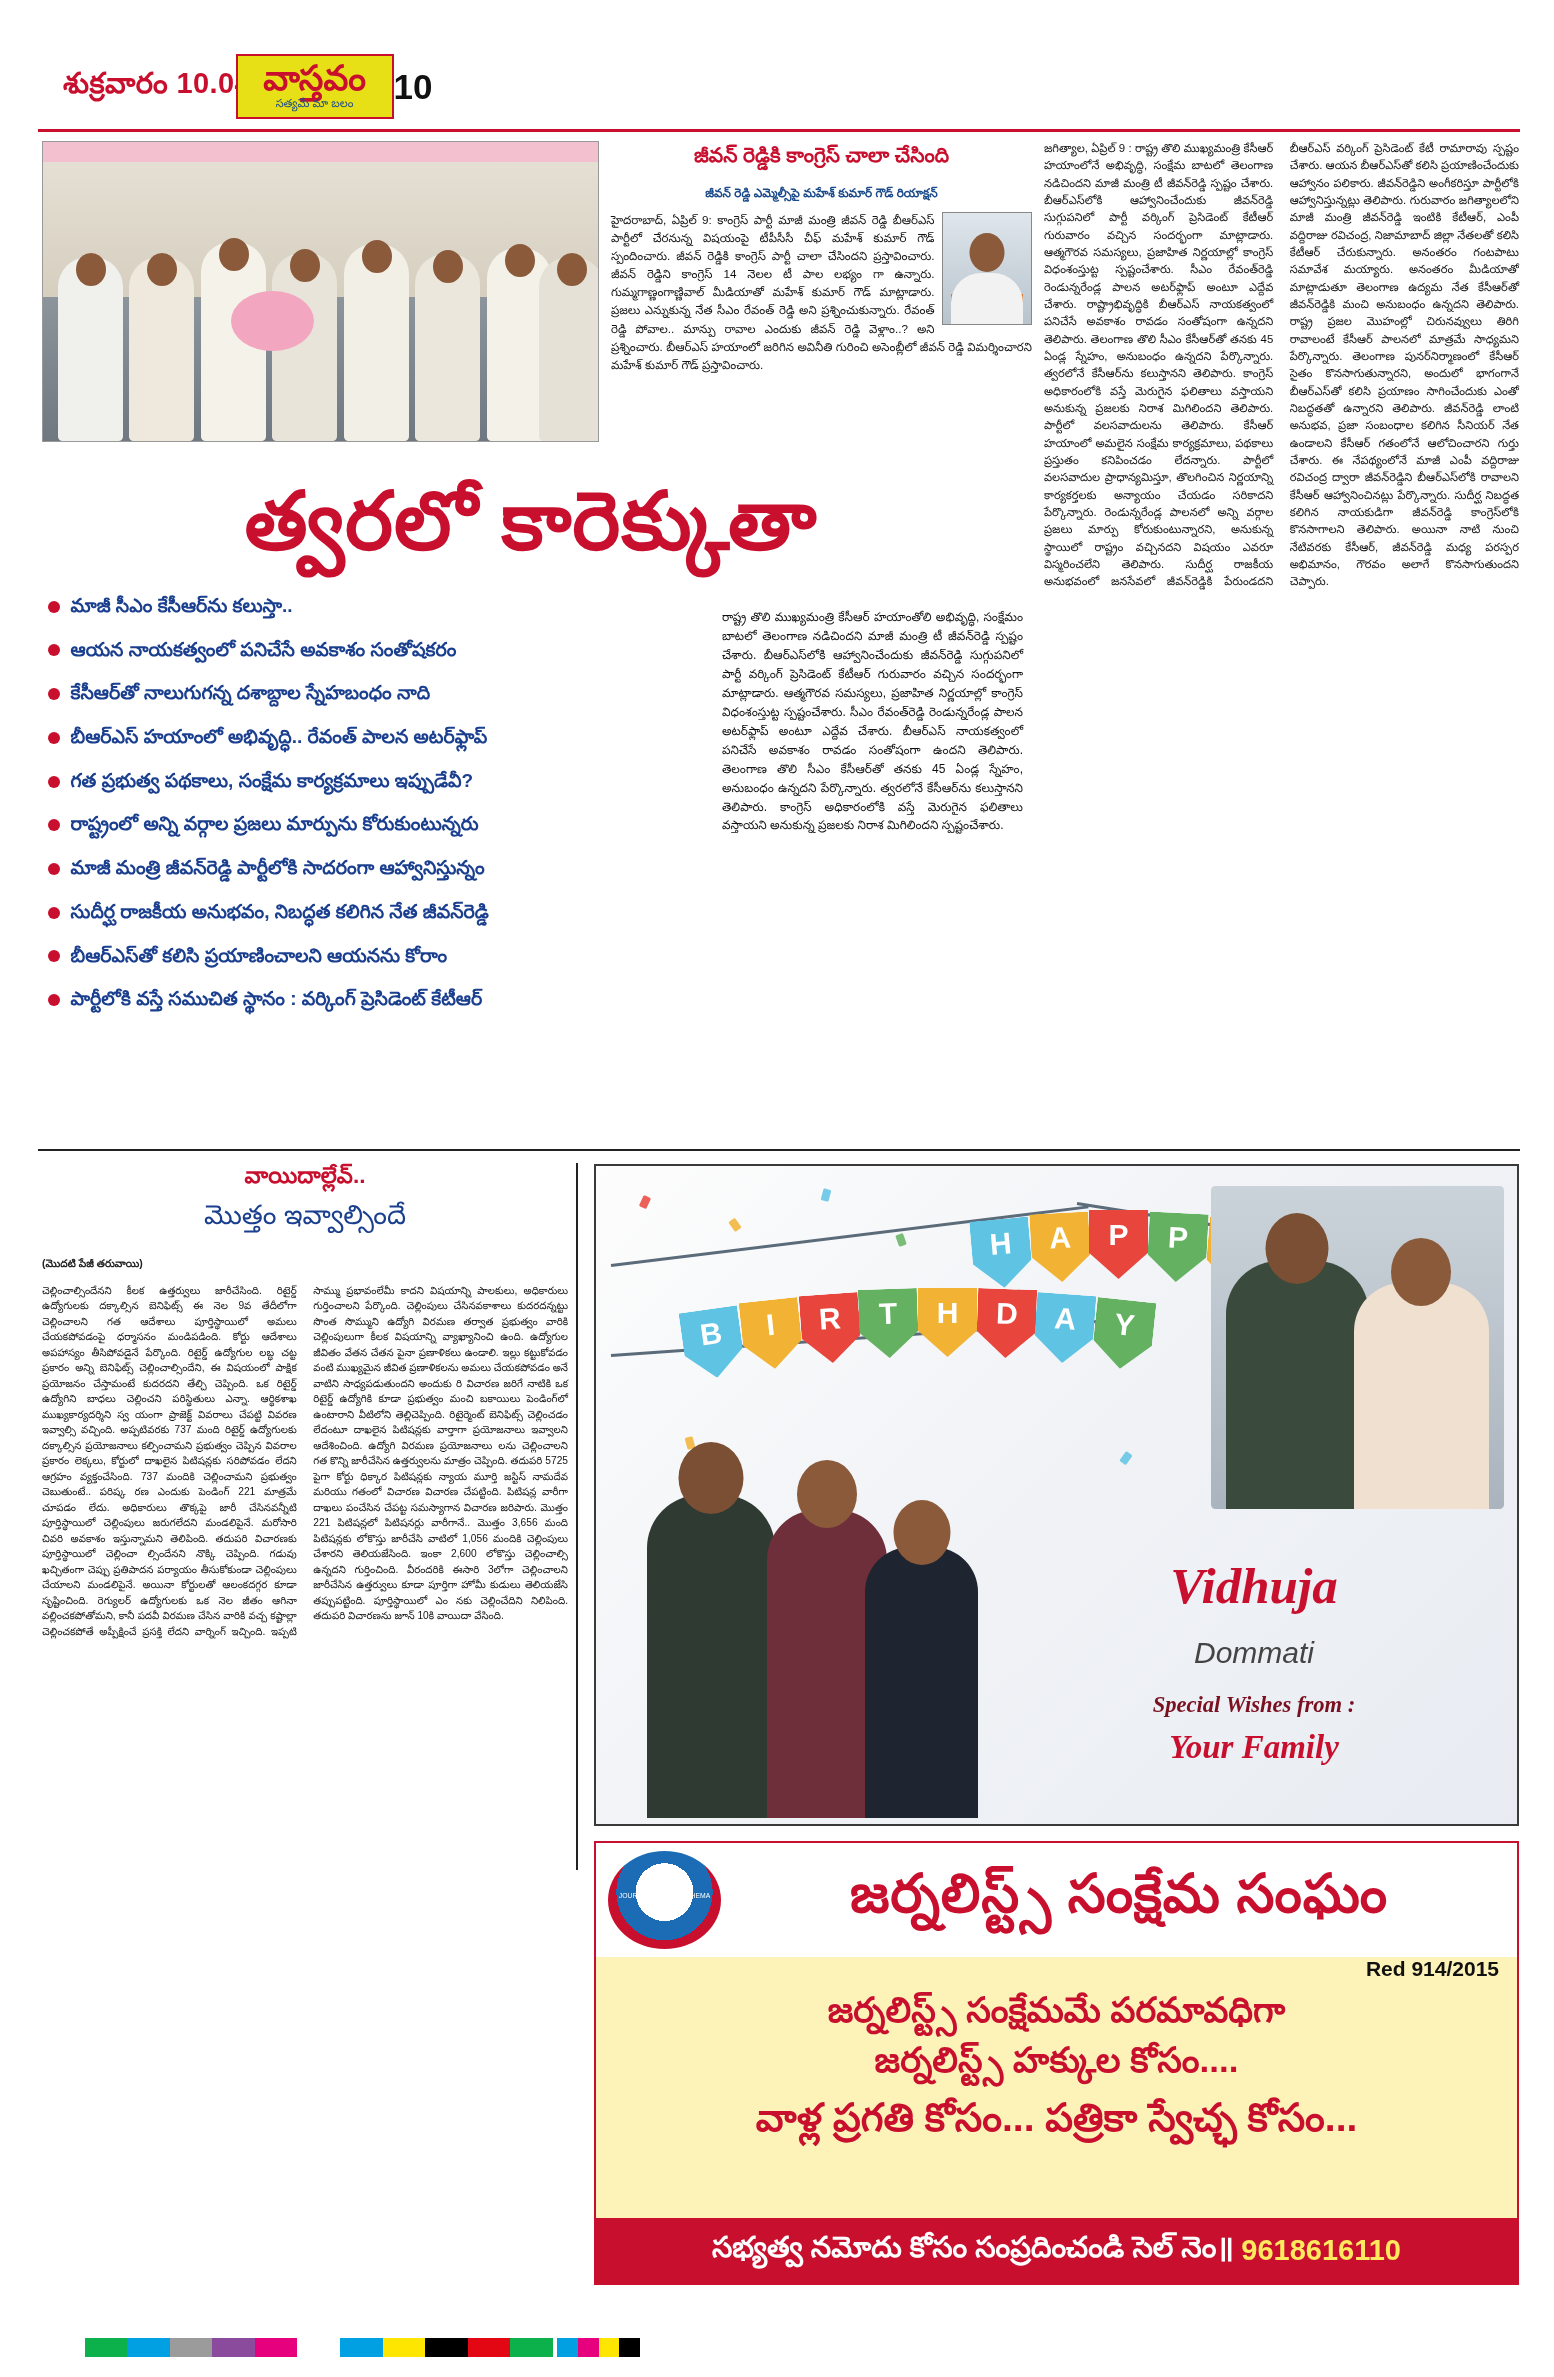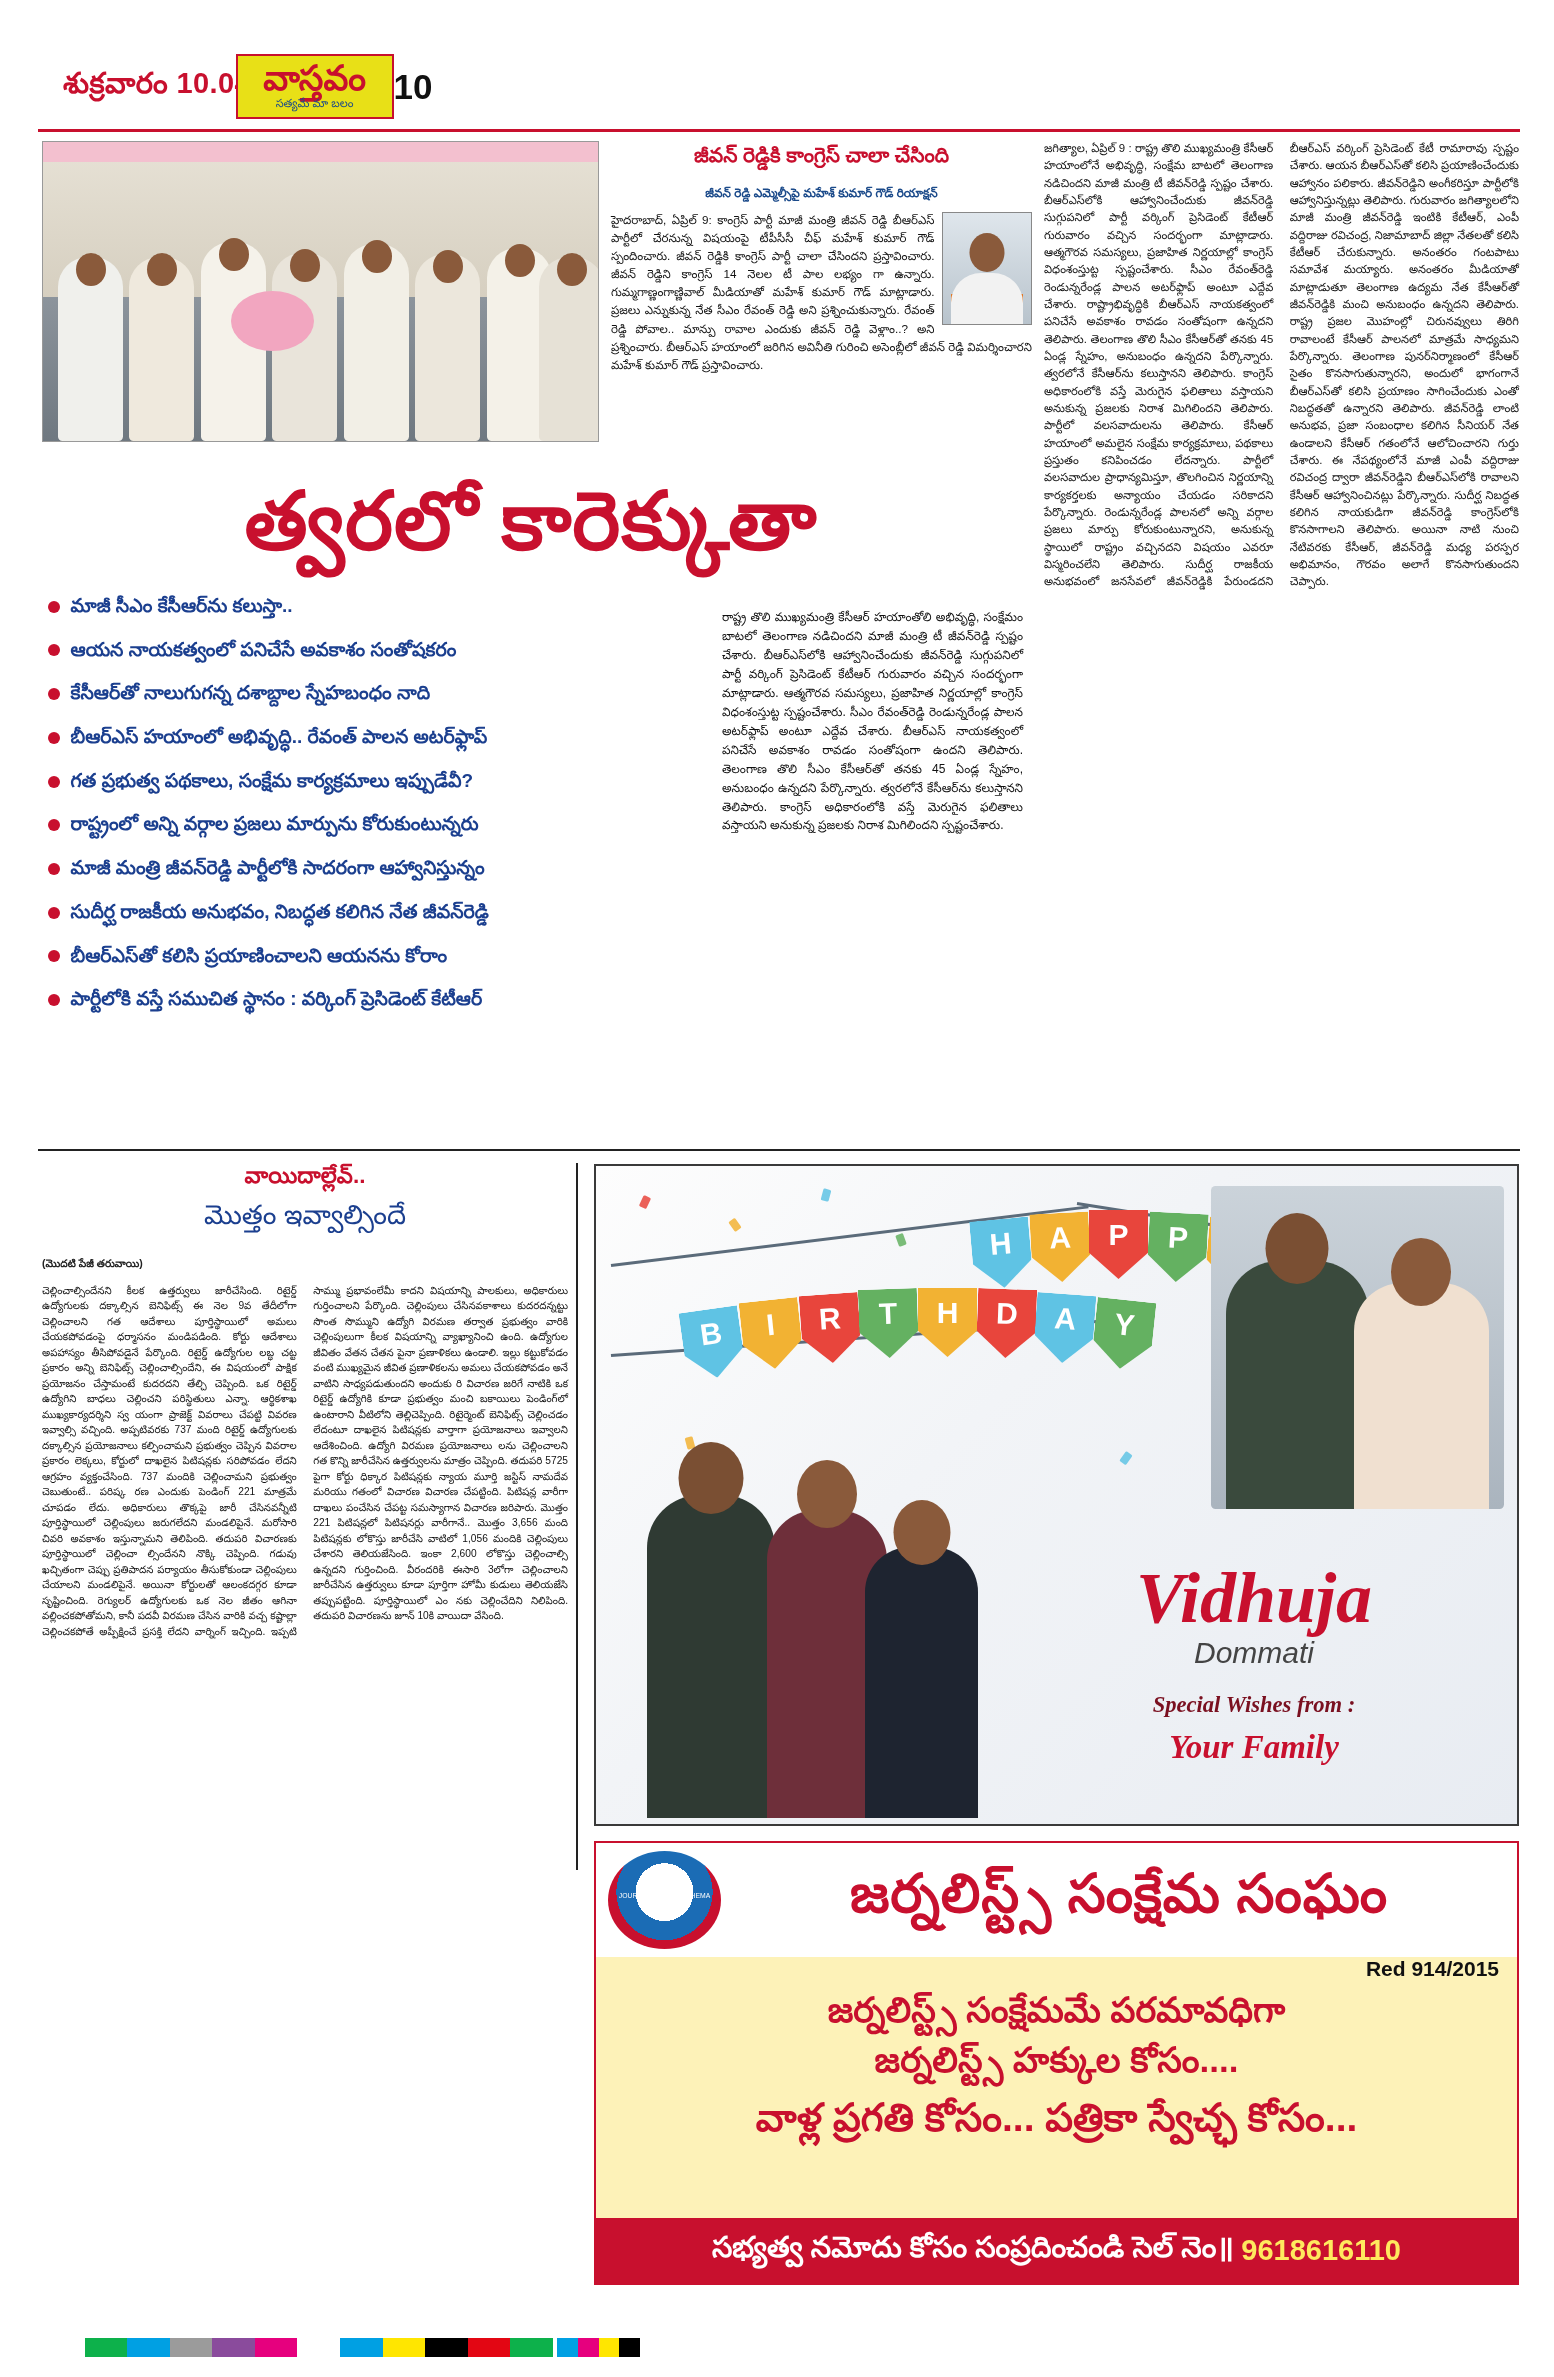--- a/index.html
+++ b/index.html
@@ -153,21 +153,21 @@
   .bd-photo-left {
     position:absolute; left: 21px; bottom: 6px; width: 406px; height: 444px;
   }
   .bd-photo-right {
     position:absolute; right: 13.5px; top: 19.6px; width: 293px; height: 323px;
     border-radius: 4.5px; overflow:hidden;
     background: linear-gradient(180deg,#cbd3da,#aab4be);
   }
   .bd-name {
     position:absolute; right: 30px; top: 391px; width: 466px; text-align:center;
-    font-size: 72px; color:#c8102e; font-weight:bold; font-style:italic;
+    font-size: 51px; color:#c8102e; font-weight:bold; font-style:italic;
     font-family: "Liberation Serif", serif;
   }
   .bd-surname {
     position:absolute; right: 30px; top: 470px; width: 466px; text-align:center;
     font-size: 30px; color:#444; font-style:italic; font-family:Liberation Sans, sans-serif;
   }
   .bd-wish-from {
     position:absolute; right: 30px; top: 526px; width: 466px; text-align:center;
     font-size: 22.6px; color:#7a1020; font-weight:bold; font-style:italic; font-family:"Liberation Serif",serif;
   }

